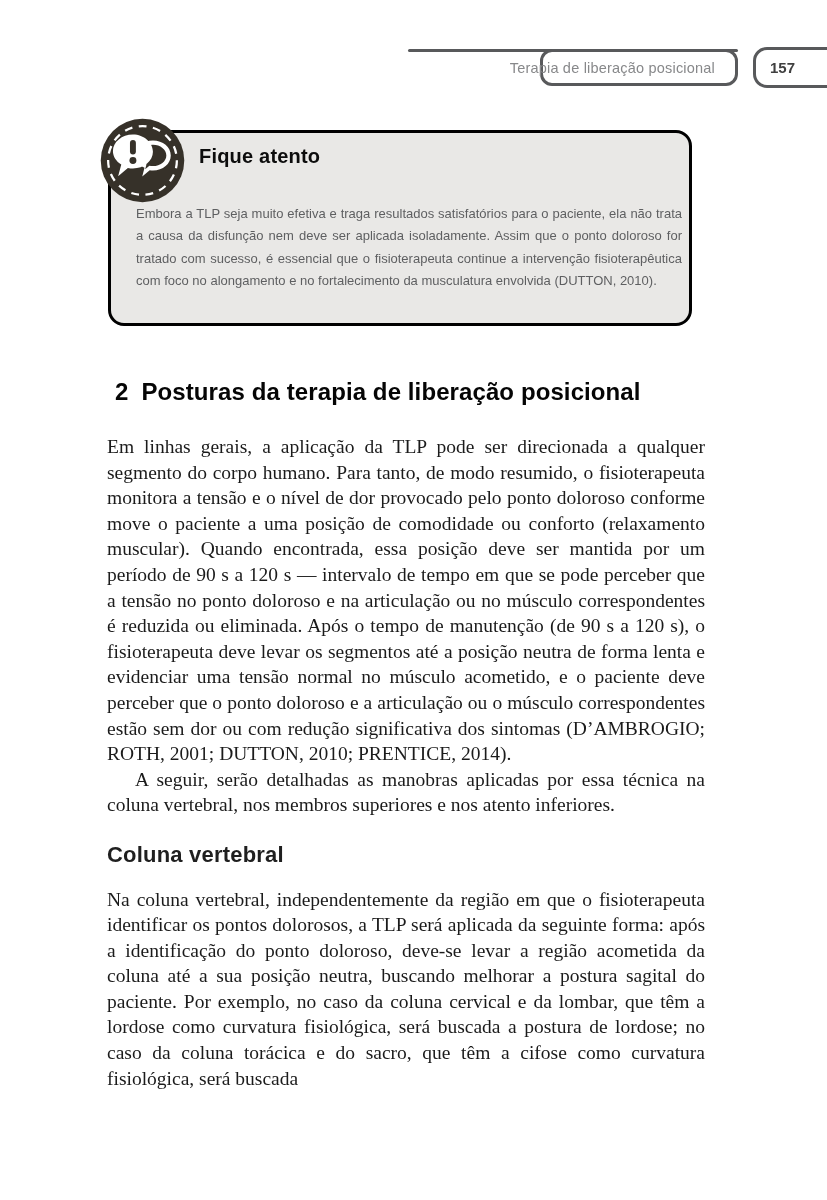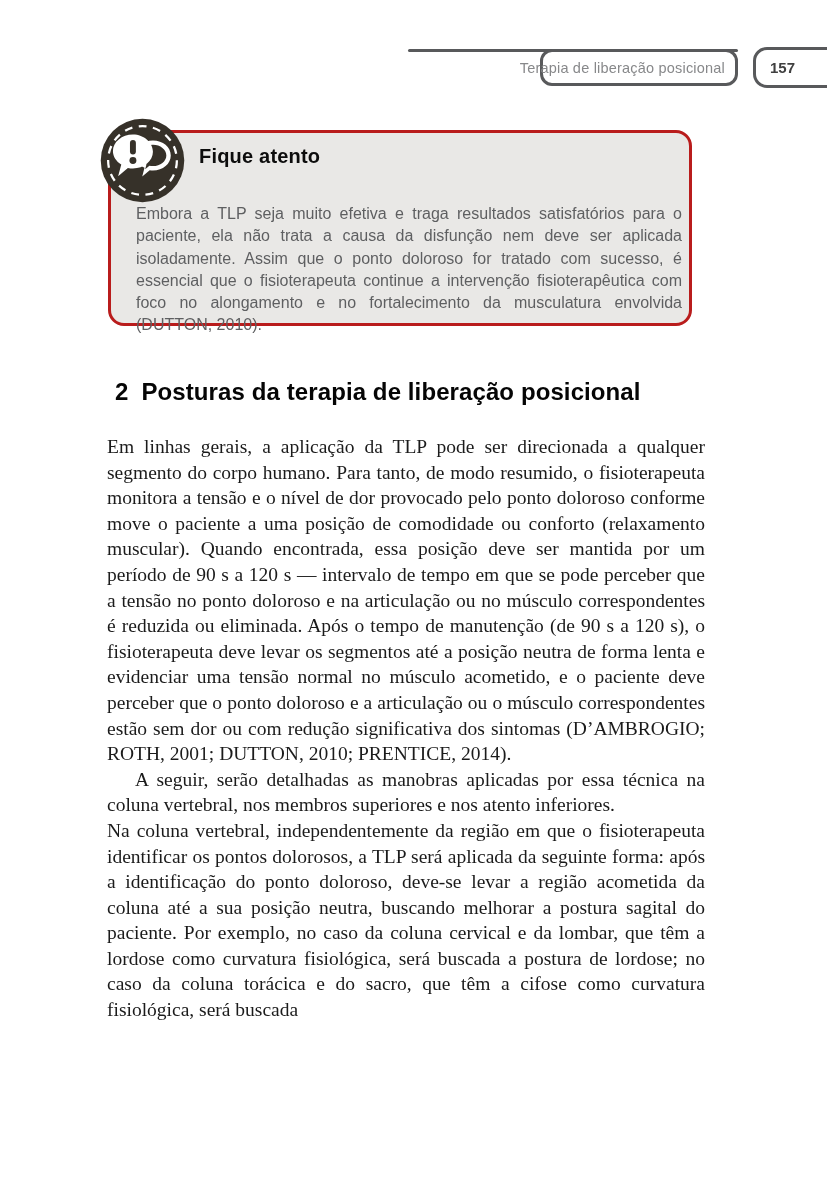--- a/index.html
+++ b/index.html
@@ -24,21 +24,21 @@
   .header-title-box {
     position: absolute;
     left: 540px; top: 49px;
     width: 198px; height: 37px;
     border: 3px solid #58595b;
     border-radius: 12px;
     background: #ffffff;
     display: flex;
     align-items: center;
     justify-content: flex-end;
-    padding-right: 10px;
+    padding-right: 20px;
   }
   .header-title-box span {
     font-size: 14.5px;
     color: #87888a;
     letter-spacing: 0.2px;
     white-space: nowrap;
   }
   .header-page-box {
     position: absolute;
     left: 753px; top: 47px;
@@ -55,36 +55,36 @@
     font-weight: bold;
     color: #404040;
   }
 
   
   .callout {
     position: absolute;
     left: 108px; top: 130px;
     width: 584px; height: 196px;
     background: #e9e8e6;
-    border: 3px solid #b91c1c;
+    border: 3px solid #000000;
     border-radius: 16px;
   }
   .callout-title {
     position: absolute;
     left: 88px; top: 12px;
     font-size: 20px;
     font-weight: bold;
     color: #0d0d0d;
     letter-spacing: 0.2px;
   }
   .callout-body {
     position: absolute;
     left: 25px; top: 70px;
     width: 546px;
-    font-size: 16px;
+    font-size: 13px;
     line-height: 22.3px;
     color: #5e5f61;
     text-align: justify;
   }
   .callout-icon {
     position: absolute;
     left: -12px; top: -16px;
     width: 87px; height: 87px;
   }
 
@@ -153,16 +153,17 @@
     </div>
     <div class="callout-title">Fique atento</div>
     <div class="callout-body">Embora a TLP seja muito efetiva e traga resultados satisfatórios para o paciente, ela não trata a causa da disfunção nem deve ser aplicada isoladamente. Assim que o ponto doloroso for tratado com sucesso, é essencial que o fisioterapeuta continue a intervenção fisioterapêutica com foco no alongamento e no fortalecimento da musculatura envolvida (DUTTON, 2010).</div>
   </div>
 
   <h1 class="section-heading"><span class="sec-num">2</span><span>Posturas da terapia de liberação posicional</span></h1>
 
   <div class="content">
     <p>Em linhas gerais, a aplicação da TLP pode ser direcionada a qualquer segmento do corpo humano. Para tanto, de modo resumido, o fisioterapeuta monitora a tensão e o nível de dor provocado pelo ponto doloroso conforme move o paciente a uma posição de comodidade ou conforto (relaxamento muscular). Quando encontrada, essa posição deve ser mantida por um período de 90 s a 120 s — intervalo de tempo em que se pode perceber que a tensão no ponto doloroso e na articulação ou no músculo correspondentes é reduzida ou eliminada. Após o tempo de manutenção (de 90 s a 120 s), o fisioterapeuta deve levar os segmentos até a posição neutra de forma lenta e evidenciar uma tensão normal no músculo acometido, e o paciente deve perceber que o ponto doloroso e a articulação ou o músculo correspondentes estão sem dor ou com redução significativa dos sintomas (D’AMBROGIO; ROTH, 2001; DUTTON, 2010; PRENTICE, 2014).</p>
     <p class="indented">A seguir, serão detalhadas as manobras aplicadas por essa técnica na coluna vertebral, nos membros superiores e nos atento inferiores.</p>
+    <h2 class="subsection-heading">Coluna vertebral</h2>
     <p>Na coluna vertebral, independentemente da região em que o fisioterapeuta identificar os pontos dolorosos, a TLP será aplicada da seguinte forma: após a identificação do ponto doloroso, deve-se levar a região acometida da coluna até a sua posição neutra, buscando melhorar a postura sagital do paciente. Por exemplo, no caso da coluna cervical e da lombar, que têm a lordose como curvatura fisiológica, será buscada a postura de lordose; no caso da coluna torácica e do sacro, que têm a cifose como curvatura fisiológica, será buscada</p>
   </div>
 
 </div>
 
 </body></html>

